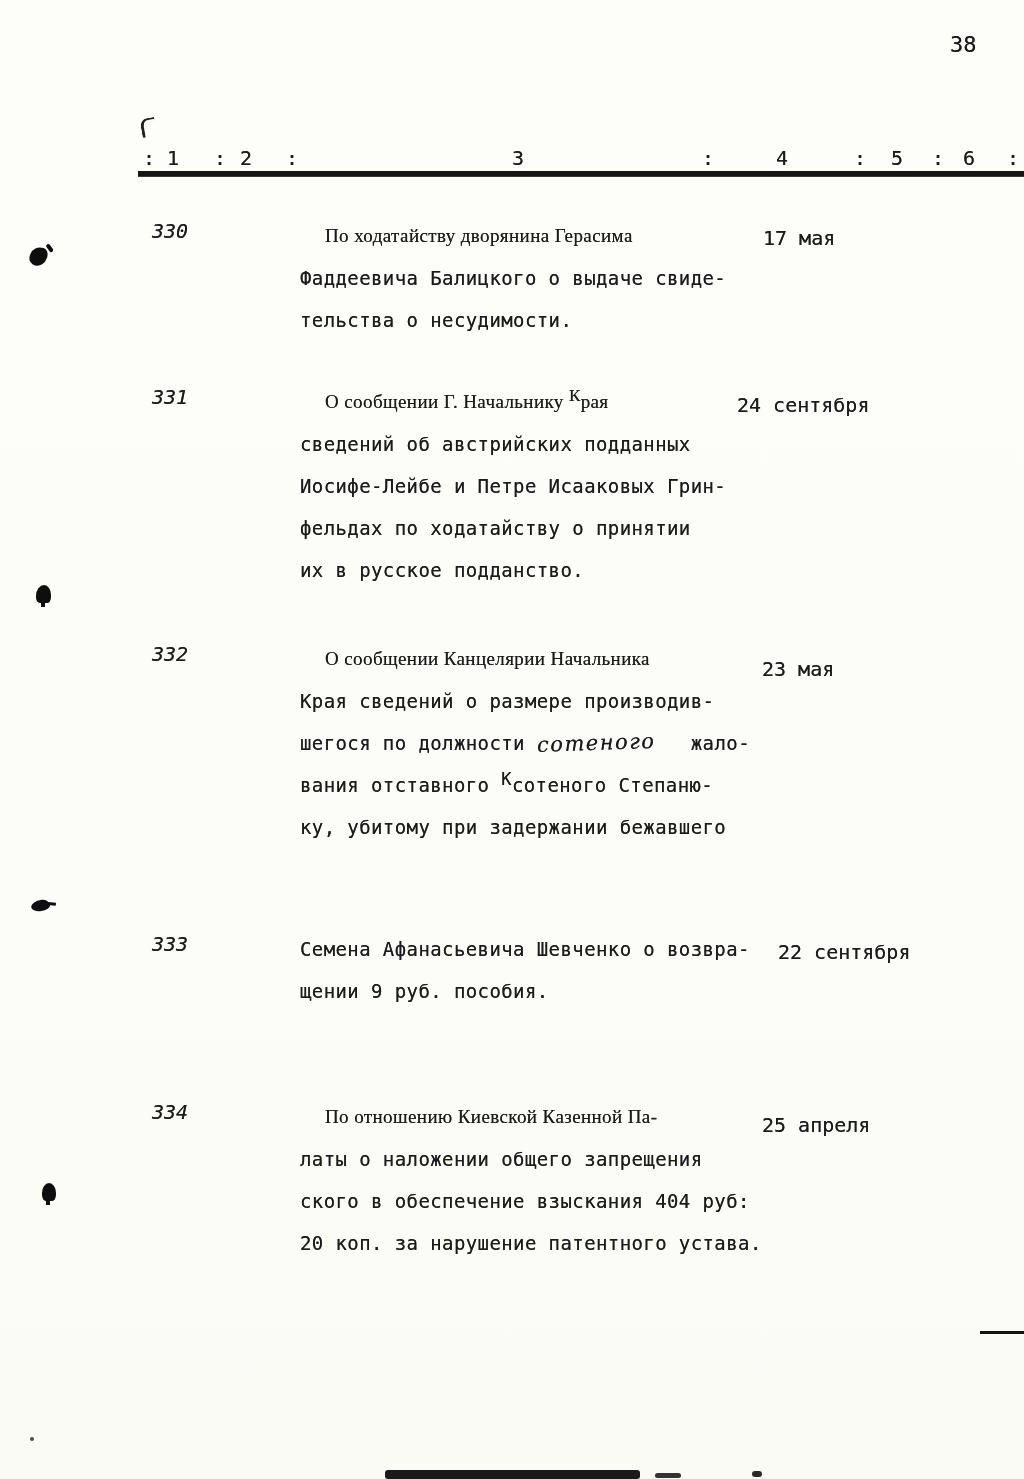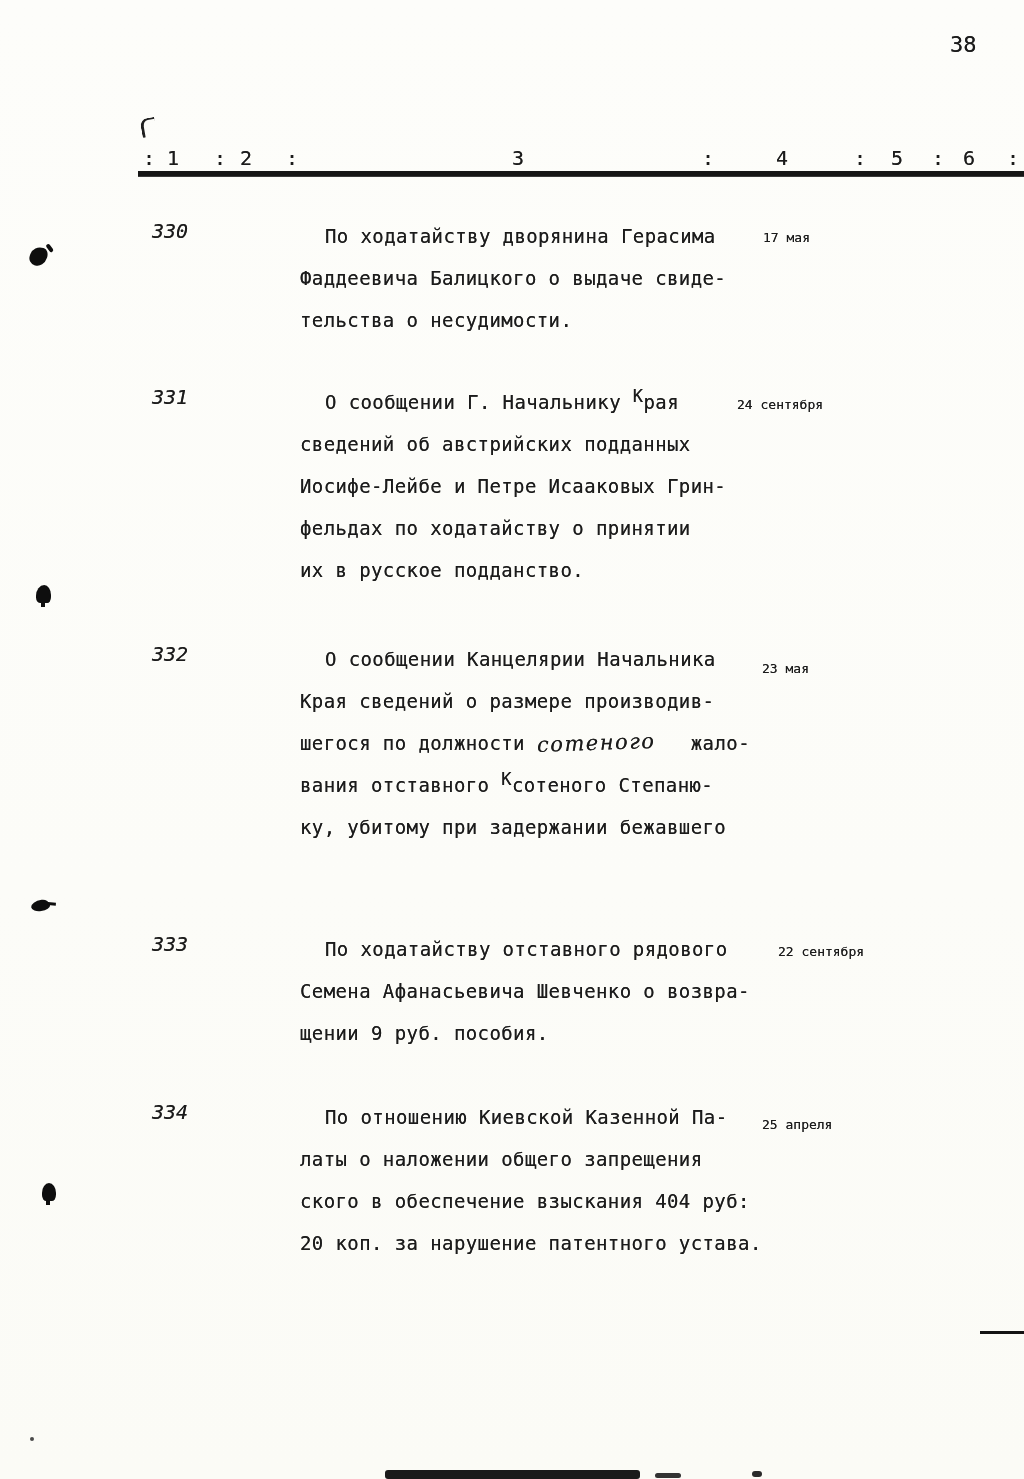--- a/index.html
+++ b/index.html
@@ -18,22 +18,22 @@
   .hdr-cell{position:absolute;top:146px;font-size:20px;}
   .rule{position:absolute;left:138px;right:0;top:171px;height:5px;background:#161616;border-bottom:1px solid #3a3a3a;}
   .curl{position:absolute;left:141px;top:118px;width:12px;height:17px;
         border-left:3px solid #202020;border-top:2px solid #202020;
         border-radius:8px 0 0 2px;transform:rotate(-10deg);}
   
   .entry{position:absolute;left:0;right:0;}
   .num{position:absolute;left:152px;top:4px;font-size:20px;font-style:italic;}
   .body{position:absolute;left:300px;top:0;width:500px;}
   .line{white-space:pre;font-size:19px;line-height:42px;height:42px;letter-spacing:.4px;}
-  .line.first{text-indent:25px;}
-  .date{position:absolute;font-size:13px;white-space:pre;line-height:42px;}
+  .line.first{text-indent:25px;font-family:Liberation Serif, serif;}
+  .date{position:absolute;font-size:20px;white-space:pre;line-height:42px;}
   .sup{position:relative;top:-7px;font-size:17px;}
   .hand{font-family:"DejaVu Serif","Liberation Serif",serif;font-style:italic;
         font-size:21px;letter-spacing:1.5px;transform:rotate(-2deg);display:inline-block;}
   
   .blot{position:absolute;background:#0e0e0e;}
   .blot::after{content:"";position:absolute;background:#0e0e0e;}
   #blot1{left:30px;top:247px;width:17px;height:19px;border-radius:65% 35% 55% 45%/55% 45% 60% 40%;transform:rotate(18deg);}
   #blot1::after{right:-4px;top:-4px;width:9px;height:4px;border-radius:2px;transform:rotate(35deg);}
   #blot2{left:36px;top:585px;width:15px;height:18px;border-radius:55% 45% 25% 30%/60% 55% 35% 30%;}
   #blot2::after{left:5px;bottom:-4px;width:4px;height:7px;}
@@ -101,21 +101,20 @@
         <div class="line"><span>шегося по должности </span><span class="hand">сотеного</span><span>   жало-</span></div>
         <div class="line"><span>вания отставного </span><span class="sup">К</span><span>сотеного Степаню-</span></div>
         <div class="line"><span>ку, убитому при задержании бежавшего</span></div>
       </div>
     <div class="date" style="left:762px;top:10px">23 мая</div>
   </div>
 
   <div class="entry" style="top:928px">
     <div class="num">333</div>
     <div class="body">
-        <div class="line first"><span>По ходатайству отставного рядового</span></div>
         <div class="line"><span>Семена Афанасьевича Шевченко о возвра-</span></div>
         <div class="line"><span>щении 9 руб. пособия.</span></div>
       </div>
     <div class="date" style="left:778px;top:3px">22 сентября</div>
   </div>
 
   <div class="entry" style="top:1096px">
     <div class="num">334</div>
     <div class="body">
         <div class="line first"><span>По отношению Киевской Казенной Па-</span></div>

